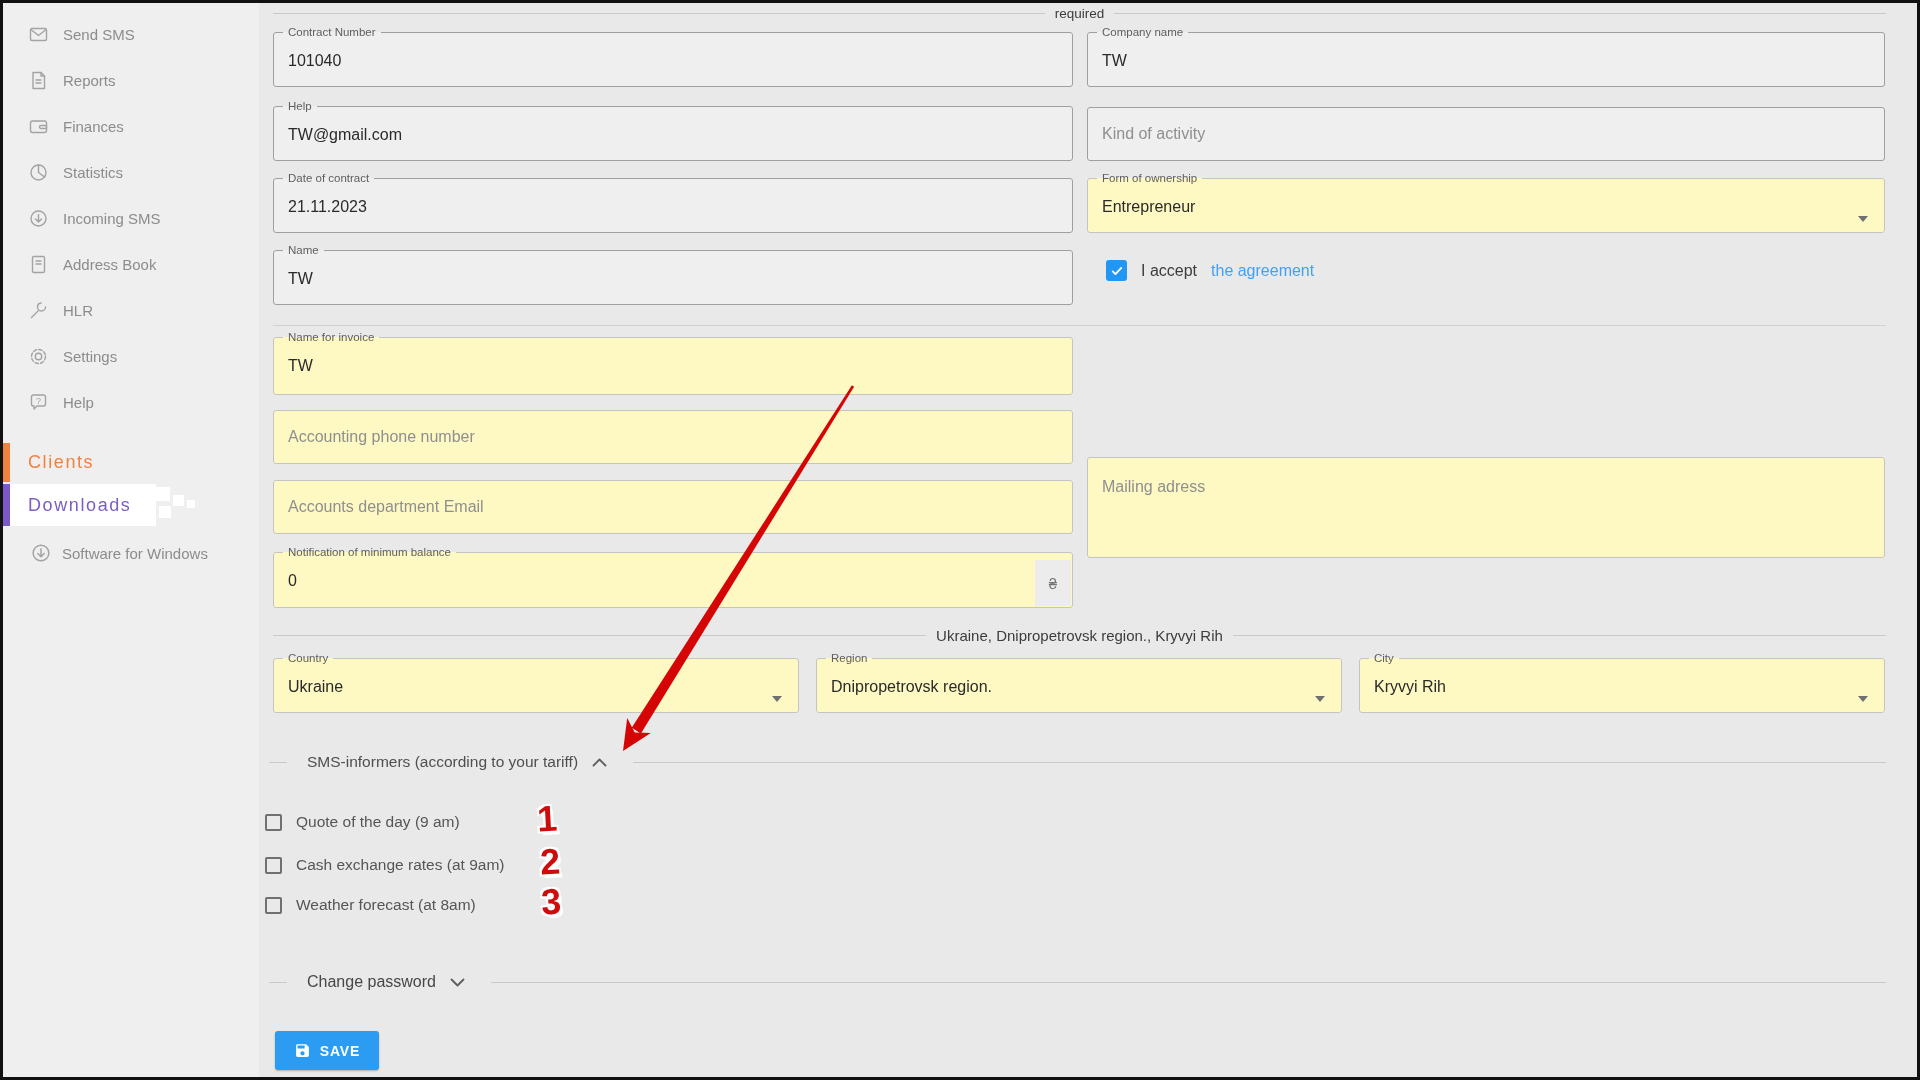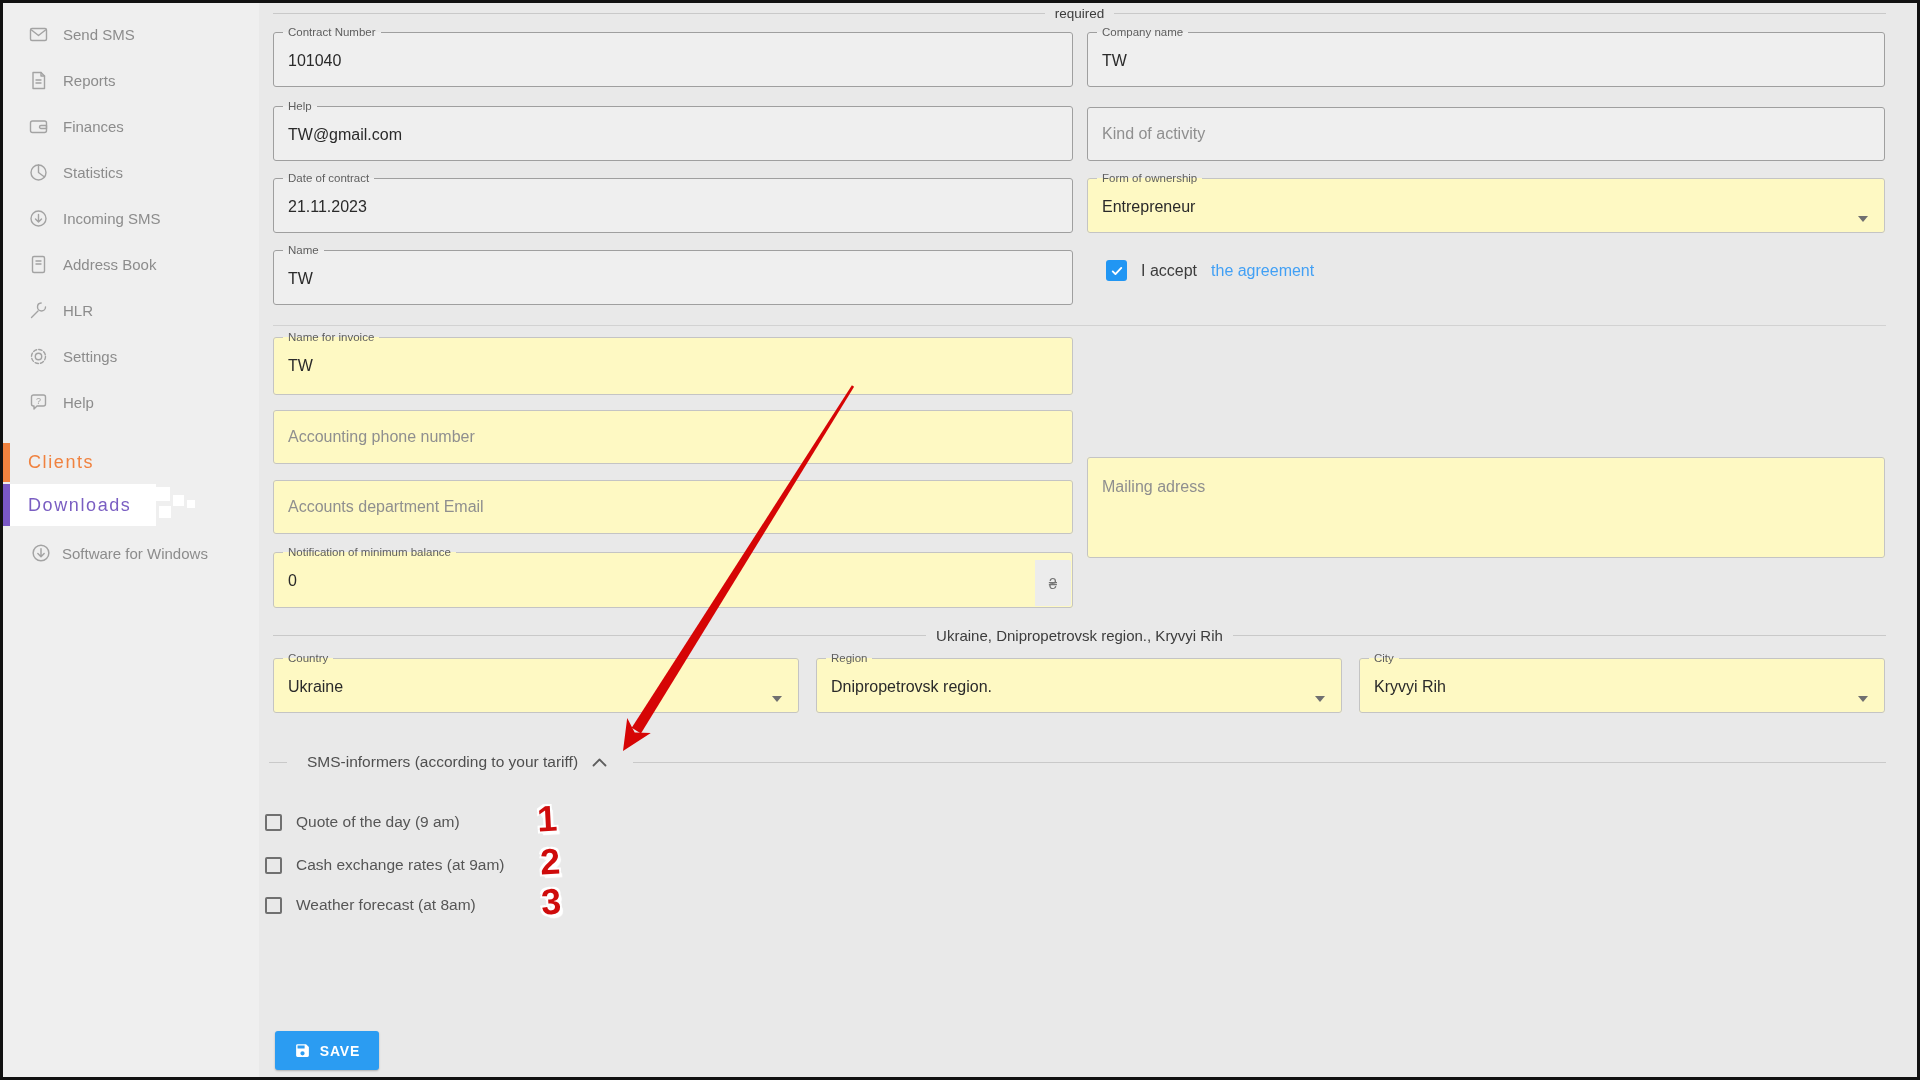--- a/index.html
+++ b/index.html
@@ -274,20 +274,30 @@
   </div>
   <div class="chk" style="top:891px;">
     <span class="cb"></span>
     <span class="lbl">Weather forecast (at 8am)</span>
   </div>
 
   <div class="num" style="left:544px;top:816px;">1</div>
   <div class="num" style="left:547px;top:859px;">2</div>
   <div class="num" style="left:548px;top:899px;">3</div>
 
+  <div class="acc cp" style="top:968px;">
+    <span class="dash"></span>
+    <span>Change password</span>
+    <span class="chev">
+        <svg width="15" height="9" viewBox="0 0 15 9">
+          <path d="M1.5 1.5l6 6 6-6" stroke="#5e5e5e" stroke-width="1.8" fill="none" stroke-linecap="round" stroke-linejoin="round"></path>
+        </svg>
+      </span>
+    <span class="fill"></span>
+  </div>
 
   <button class="save">
     <svg width="17" height="17" viewBox="0 0 24 24">
         <path fill="#fff" d="M17 3H5a2 2 0 0 0-2 2v14a2 2 0 0 0 2 2h14a2 2 0 0 0 2-2V7l-4-4zm-5 16a3 3 0 1 1 0-6 3 3 0 0 1 0 6zm3-10H5V5h10v4z"></path>
       </svg>
     <span>SAVE</span>
   </button>
 
   <svg class="arrow-overlay">
     <polygon points="848.9,382.3 851.1,383.7 637.9,730.6 628.7,724.8" fill="#d60505"></polygon>

